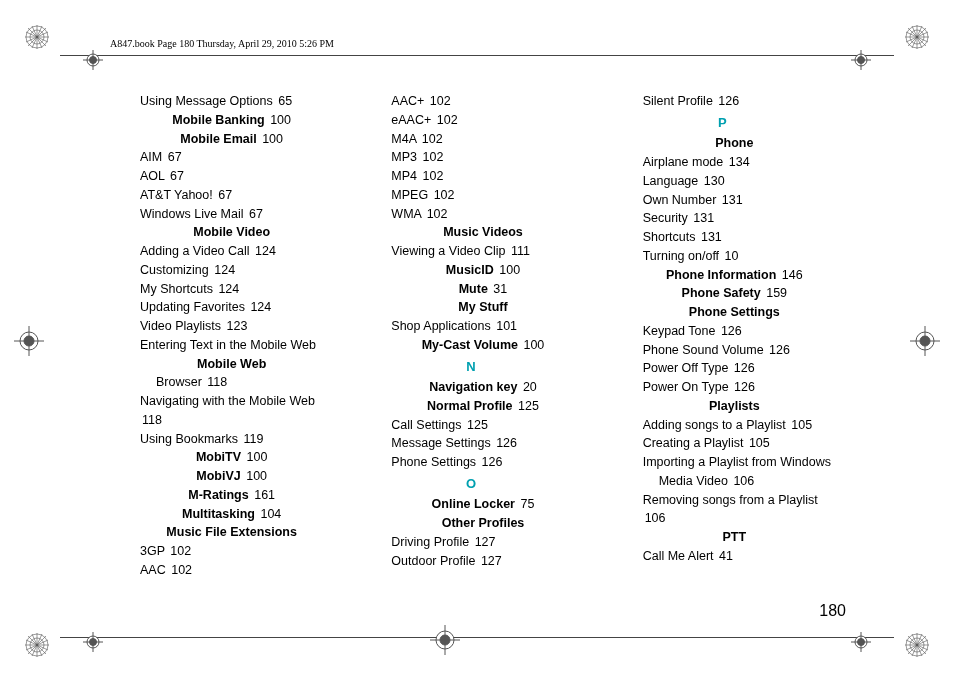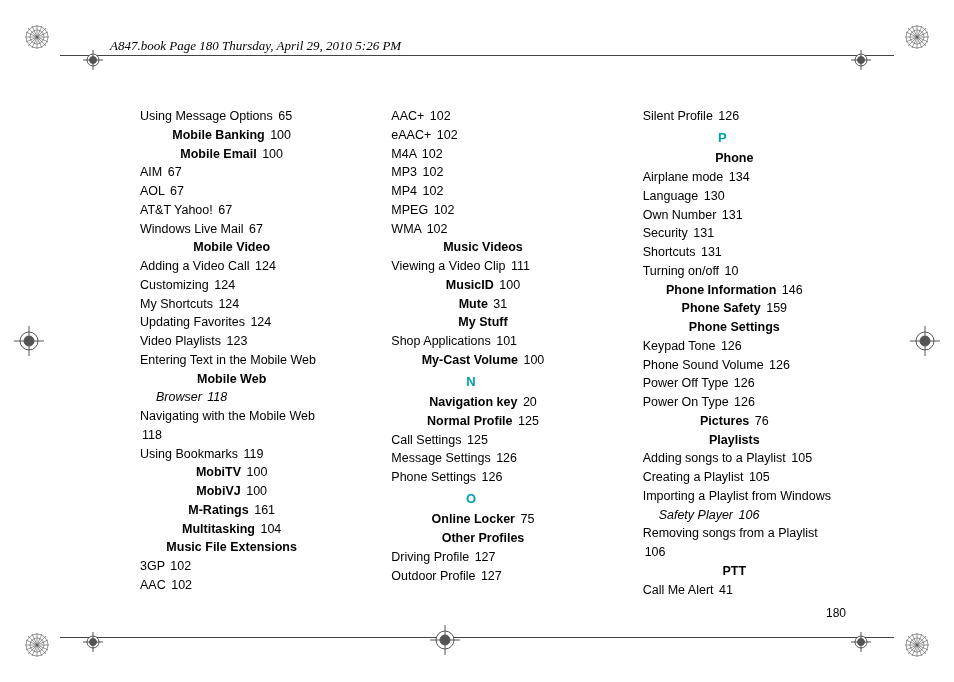--- a/index.html
+++ b/index.html
@@ -23,62 +23,60 @@
   .crop-mark svg { display: block; }
   .hline {
     position: absolute;
     height: 1px;
     background: #444;
   }
   .header-text {
     position: absolute;
     top: 38px;
     left: 110px;
-    font-size: 13px;
+    font-size: 10px;
     font-family: "Times New Roman", serif;
     color: #000;
-    font-style: italic;
   }
   .content {
     position: absolute;
     top: 92px;
     left: 100px;
     right: 100px;
     bottom: 70px;
     display: flex;
     font-size: 12.5px;
     line-height: 1.5;
     color: #000;
   }
   .col {
     flex: 1;
     padding-right: 12px;
-    margin-top: 15px;
   }
   .bold { font-weight: bold; }
   .lvl1 { padding-left: 24px; text-align: center; }
   .lvl2 { padding-left: 40px; }
-  .lvl3 { padding-left: 56px; font-style: italic; }
+  .lvl3 { padding-left: 56px; }
   .entry {
     white-space: normal;
   }
   .entry .term { }
   .entry .pg { margin-left: 2px; }
   .section-letter {
     text-align: center;
     font-weight: bold;
     color: #00a0b0;
     font-size: 13px;
     padding: 2px 0;
   }
   .page-number {
     position: absolute;
     right: 108px;
     bottom: 62px;
-    font-size: 12px;
+    font-size: 16px;
   }
 </style>
 </head>
 <body>
 
 <div class="hline" style="top:55px;left:60px;right:60px;"></div>
 <div class="hline" style="top:637px;left:60px;right:60px;"></div>
 
 <div class="crop-mark" style="top:22px;left:22px;">
   <svg width="26" height="26" viewBox="0 0 26 26">
@@ -292,25 +290,24 @@
       <div class="entry lvl2"><span class="term">Security</span> <span class="pg">131</span></div>
       <div class="entry lvl2"><span class="term">Shortcuts</span> <span class="pg">131</span></div>
       <div class="entry lvl2"><span class="term">Turning on/off</span> <span class="pg">10</span></div>
       <div class="entry lvl1"><span class="term bold">Phone Information</span> <span class="pg">146</span></div>
       <div class="entry lvl1"><span class="term bold">Phone Safety</span> <span class="pg">159</span></div>
       <div class="entry lvl1"><span class="term bold">Phone Settings</span></div>
       <div class="entry lvl2"><span class="term">Keypad Tone</span> <span class="pg">126</span></div>
       <div class="entry lvl2"><span class="term">Phone Sound Volume</span> <span class="pg">126</span></div>
       <div class="entry lvl2"><span class="term">Power Off Type</span> <span class="pg">126</span></div>
       <div class="entry lvl2"><span class="term">Power On Type</span> <span class="pg">126</span></div>
-      <div class="entry lvl1"><span class="term bold">Pictures</span> <span class="pg">76</span></div>
       <div class="entry lvl1"><span class="term bold">Playlists</span></div>
       <div class="entry lvl2"><span class="term">Adding songs to a Playlist</span> <span class="pg">105</span></div>
       <div class="entry lvl2"><span class="term">Creating a Playlist</span> <span class="pg">105</span></div>
       <div class="entry lvl2"><span class="term">Importing a Playlist from Windows</span></div>
-      <div class="entry lvl3"><span class="term">Safety Player</span> <span class="pg">106</span></div>
+      <div class="entry lvl3"><span class="term">Media Video</span> <span class="pg">106</span></div>
       <div class="entry lvl2"><span class="term">Removing songs from a Playlist</span> <span class="pg">106</span></div>
       <div class="entry lvl1"><span class="term bold">PTT</span></div>
       <div class="entry lvl2"><span class="term">Call Me Alert</span> <span class="pg">41</span></div>
     </div>
 </div>
 
 <div class="page-number">180</div>
 
 </body></html>

